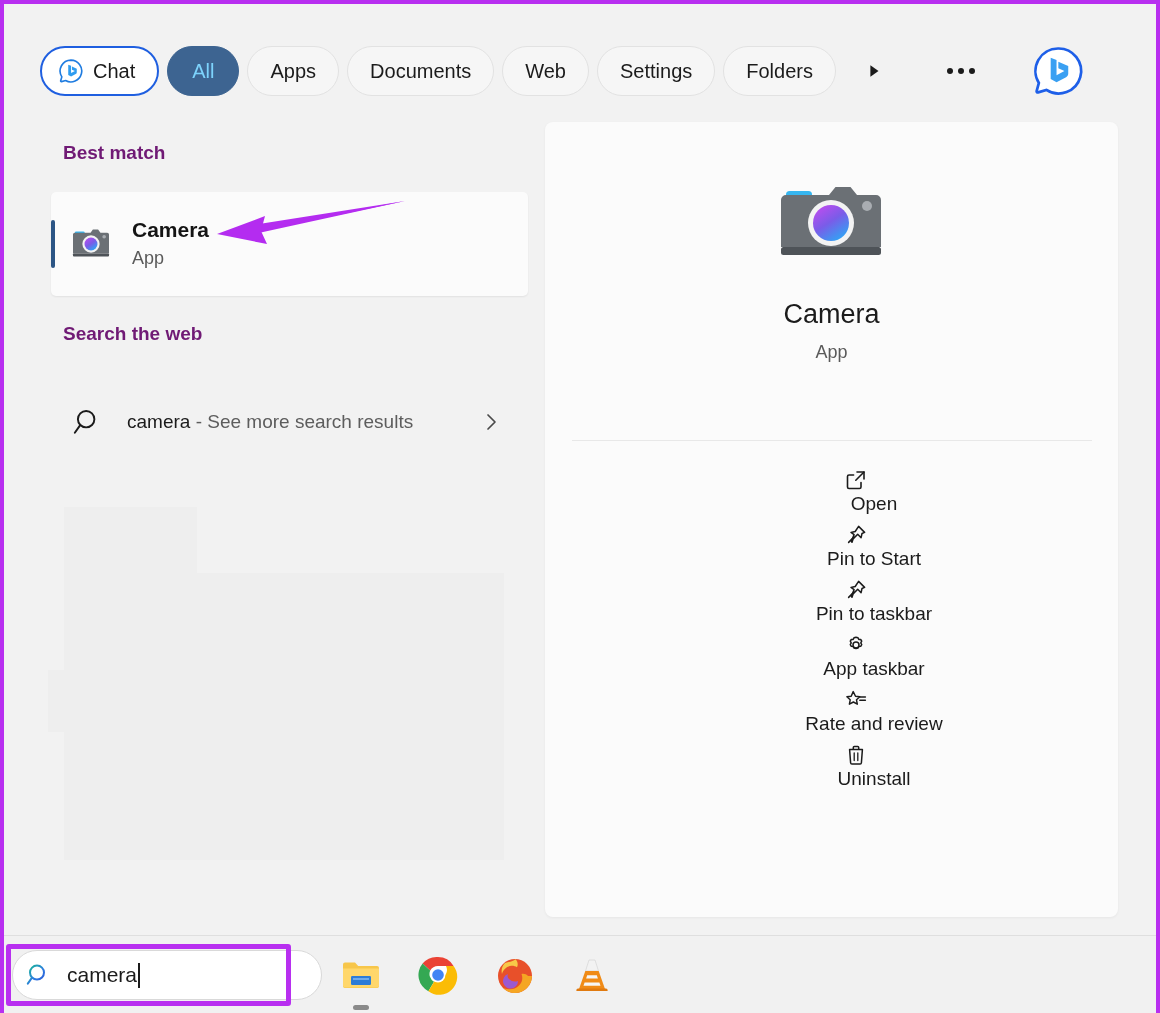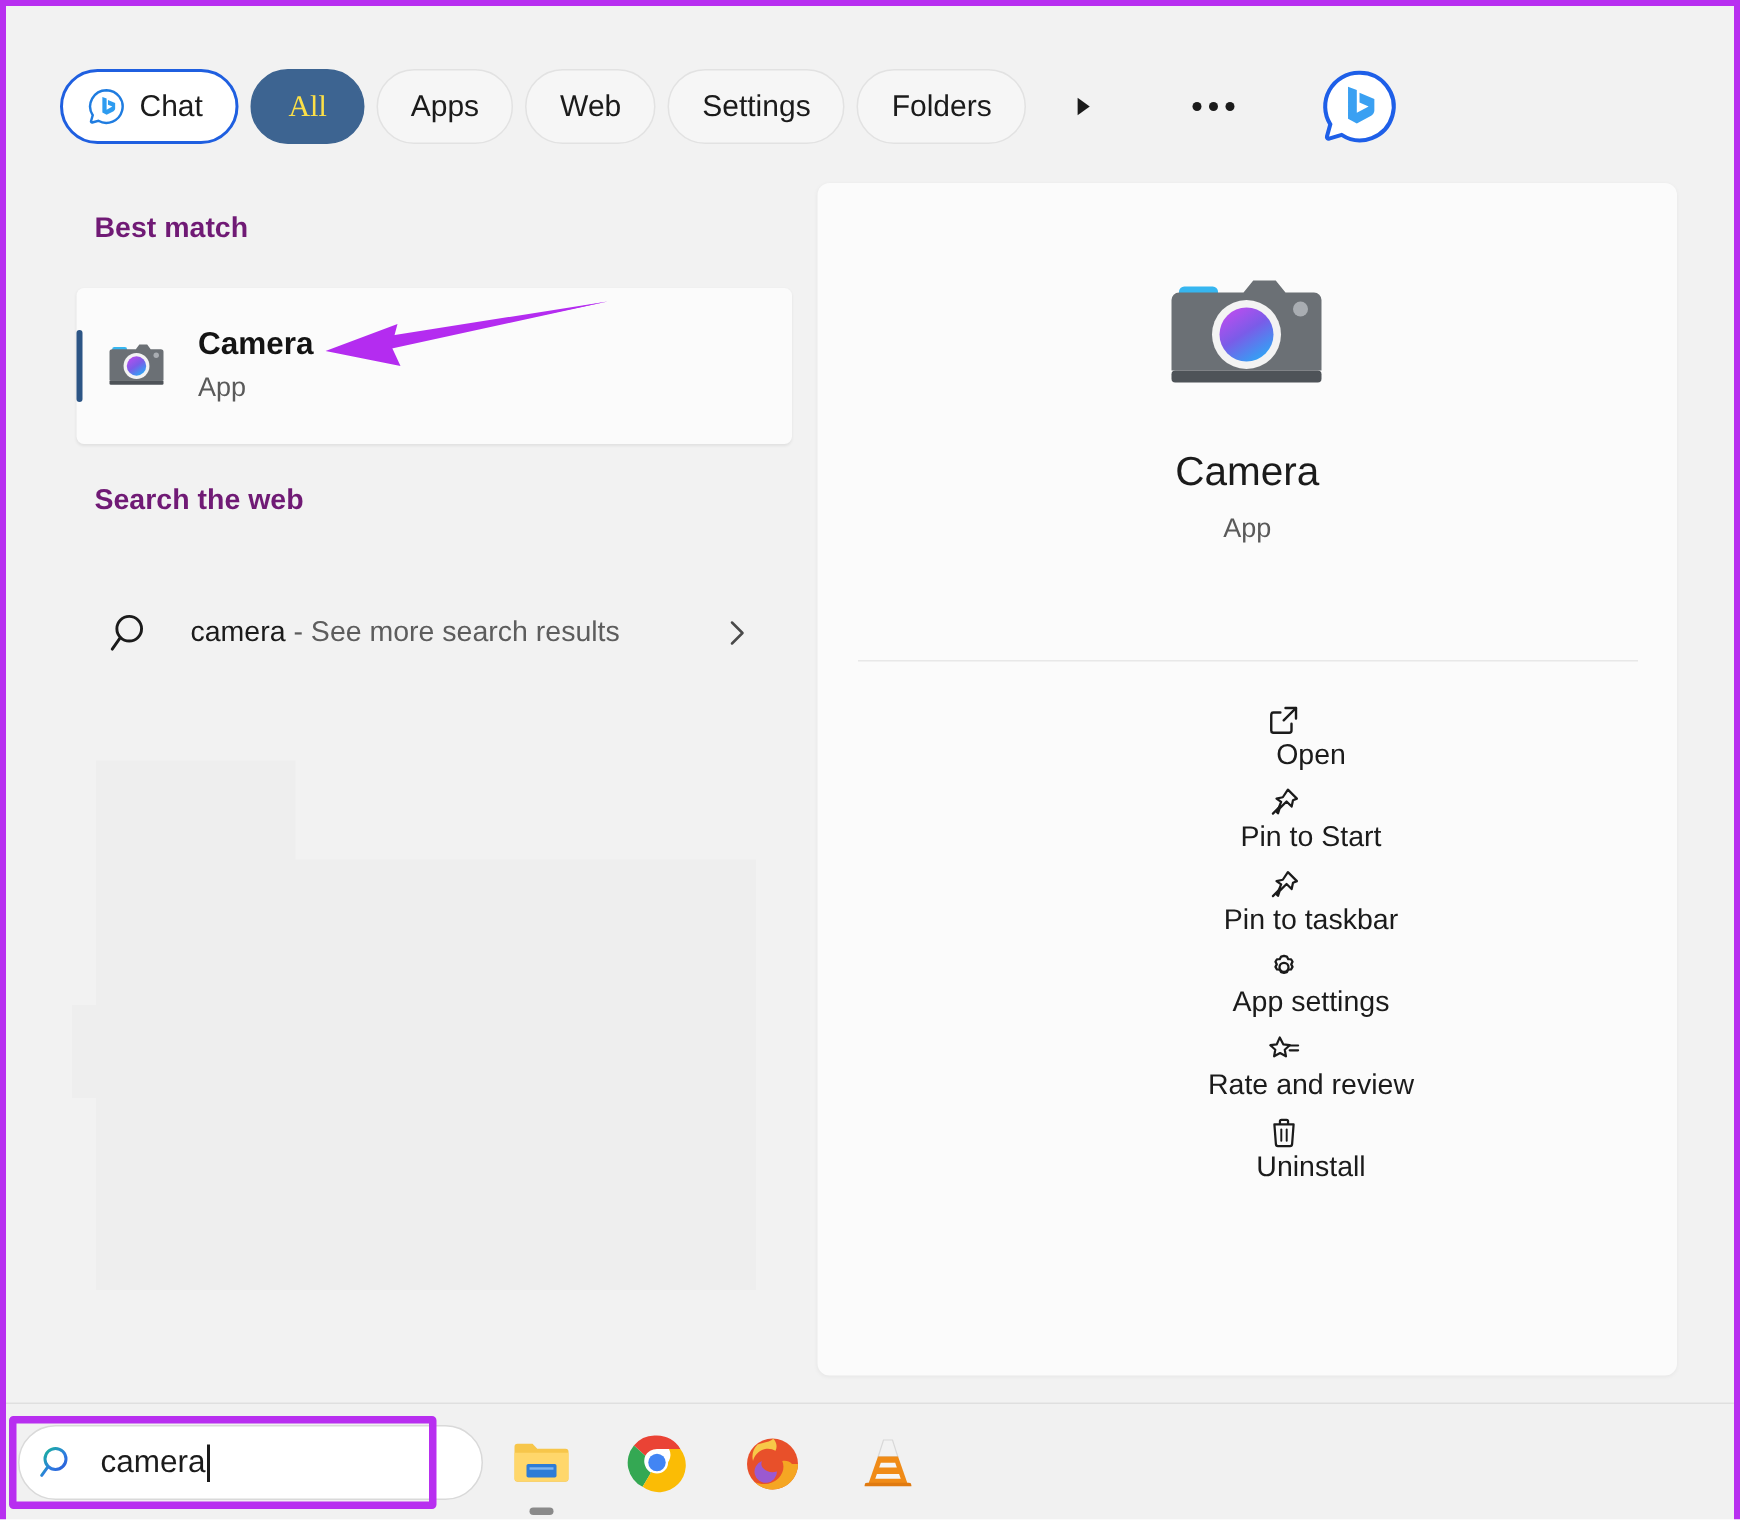--- a/index.html
+++ b/index.html
@@ -55,23 +55,22 @@
   }
   .pill.chat {
     border: 2px solid #1f5fe0;
     background: #ffffff;
     padding: 0 22px 0 16px;
     gap: 9px;
   }
   .pill.active {
     background: #3d6491;
     border-color: #3d6491;
-    color: #fde047;
+    color: #7dd3fc;
     padding: 0 24px;
-    font-family: Liberation Serif, serif;
   }
   .bing-mini { width: 26px; height: 26px; flex: none; display:block; }
 
   .tab-arrow {
     width: 32px; height: 40px;
     display: flex; align-items: center; justify-content: center;
     margin-left: 14px;
     cursor: default;
   }
   .tab-dots {
@@ -287,20 +286,23 @@
       </div>
 
       <div class="pill active">
         <span>All</span>
       </div>
 
       <div class="pill">
         <span>Apps</span>
       </div>
 
+      <div class="pill">
+        <span>Documents</span>
+      </div>
 
       <div class="pill">
         <span>Web</span>
       </div>
 
       <div class="pill">
         <span>Settings</span>
       </div>
 
       <div class="pill">
@@ -439,21 +441,21 @@
           <span class="alabel">Pin to taskbar</span>
         </div>
 
         <div class="action">
           <span class="aicon">
             <svg viewBox="0 0 24 24" width="24" height="24">
               <path d="M12 4.2l1.9.5.9 1.7 1.9.1 1 1.7-.9 1.7.9 1.7-1 1.7-1.9.1-.9 1.7-1.9.5-1.9-.5-.9-1.7-1.9-.1-1-1.7.9-1.7-.9-1.7 1-1.7 1.9-.1.9-1.7z" fill="none" stroke="#1b1b1b" stroke-width="1.5" stroke-linejoin="round"></path>
               <circle cx="12" cy="11.9" r="3" fill="none" stroke="#1b1b1b" stroke-width="1.5"></circle>
             </svg>
           </span>
-          <span class="alabel">App settings</span>
+          <span class="alabel">App taskbar</span>
         </div>
 
         <div class="action">
           <span class="aicon">
             <svg viewBox="0 0 24 24" width="24" height="24">
               <path d="M9.2 3.6l2.3 4.6 4.3.6-3.3 3 .8 4.4-3.9-2.2-4 2.2.8-4.4-3.3-3 4.3-.6z" fill="none" stroke="#1b1b1b" stroke-width="1.45" stroke-linejoin="round"></path>
               <line x1="15.8" y1="9" x2="21.4" y2="9" stroke="#1b1b1b" stroke-width="1.45" stroke-linecap="round"></line>
               <line x1="15.8" y1="12.2" x2="21.4" y2="12.2" stroke="#1b1b1b" stroke-width="1.45" stroke-linecap="round"></line>
             </svg>
           </span>

